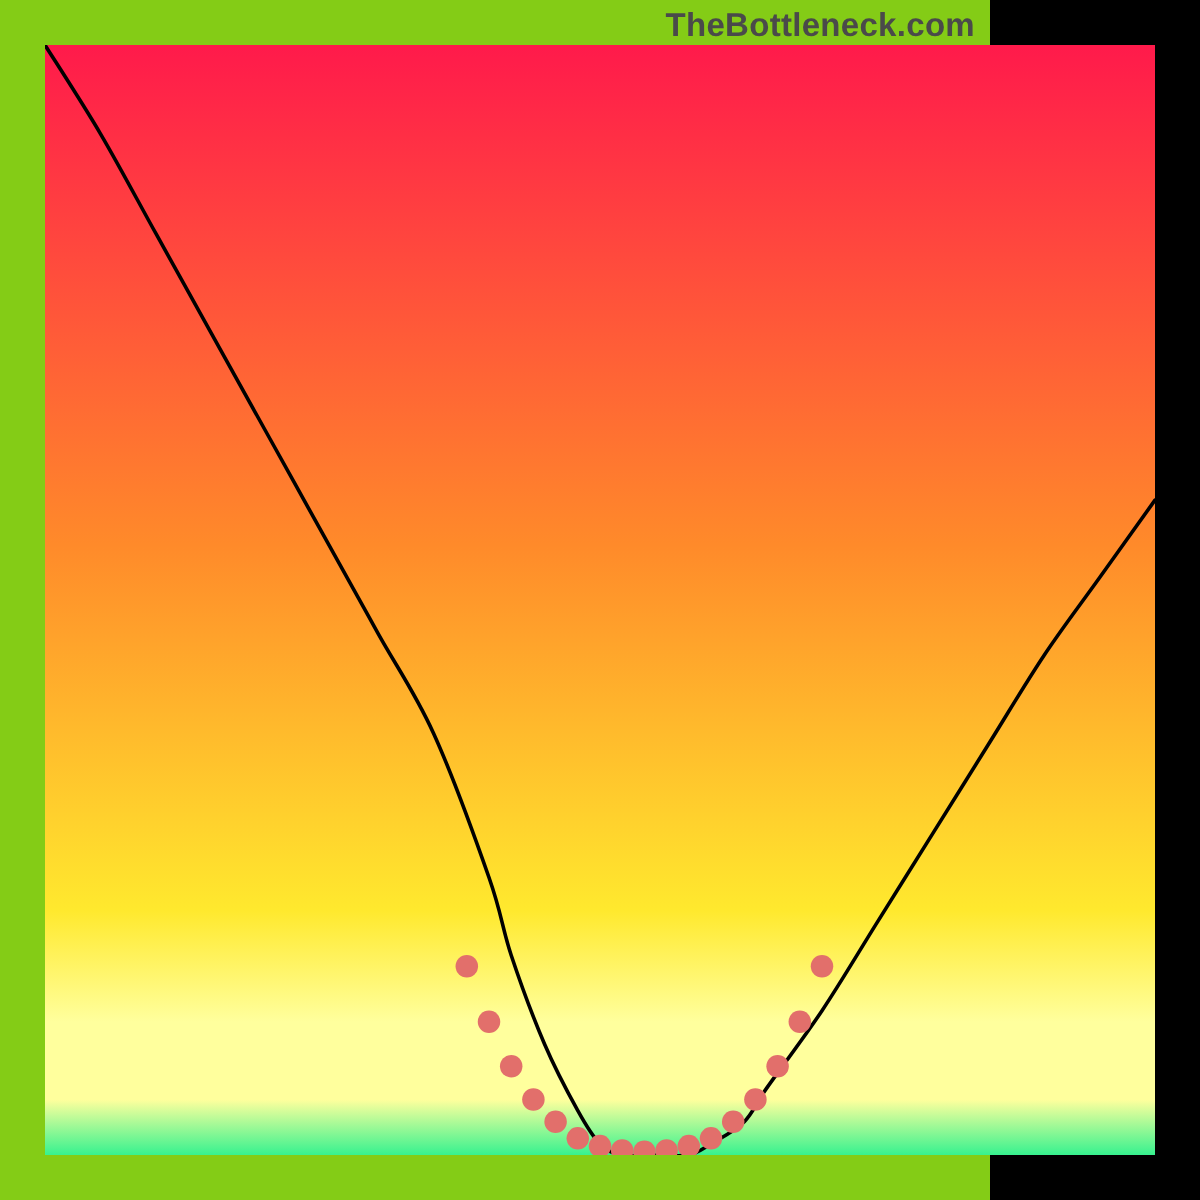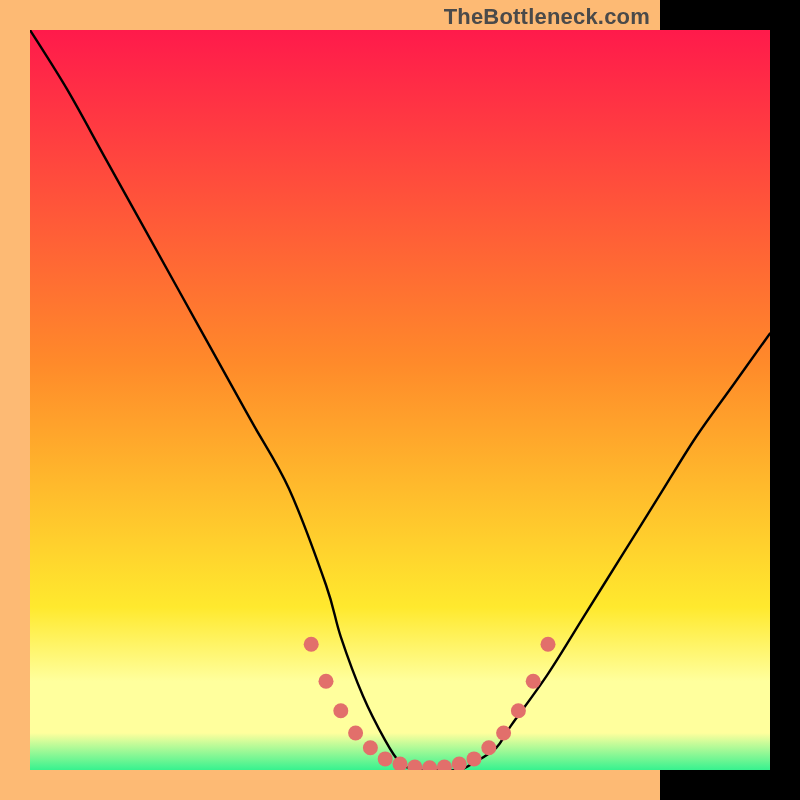--- a/index.html
+++ b/index.html
@@ -10,21 +10,21 @@
     background: #000;
     overflow: hidden;
     font-family: Arial, Helvetica, sans-serif;
   }
   .frame {
     position: absolute;
     left: 0;
     top: 0;
     width: 660px;
     height: 800px;
-    background: #fdba74;
+    background: #84cc16;
   }
   .watermark {
     position: absolute;
     top: 4px;
     right: 10px;
     color: #4a4a4a;
     font-size: 22px;
     font-weight: bold;
     letter-spacing: 0.2px;
     user-select: none;

